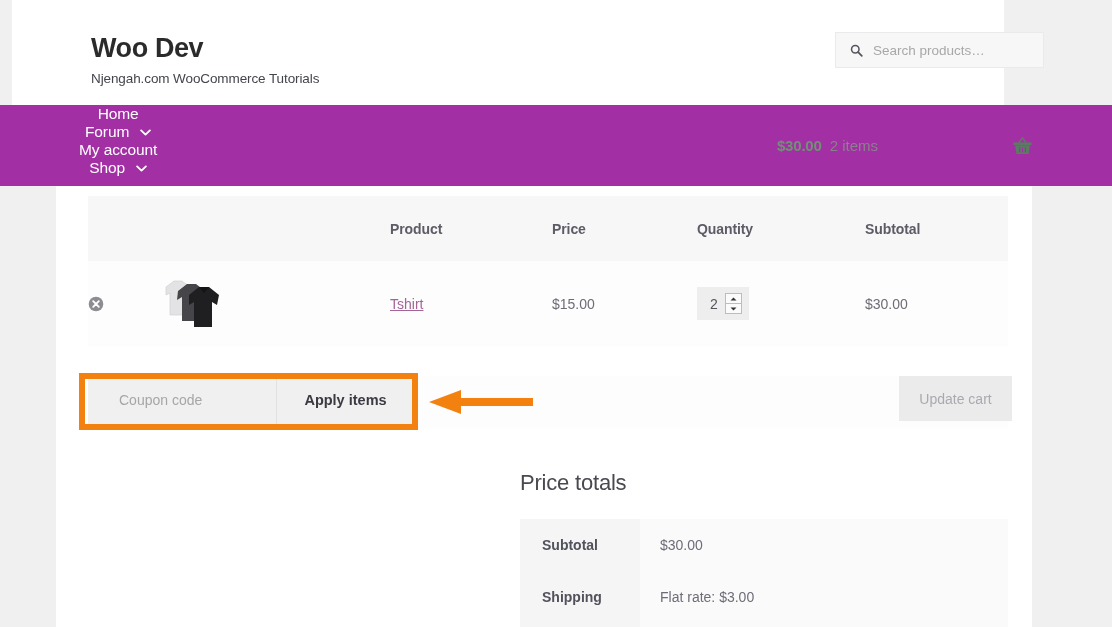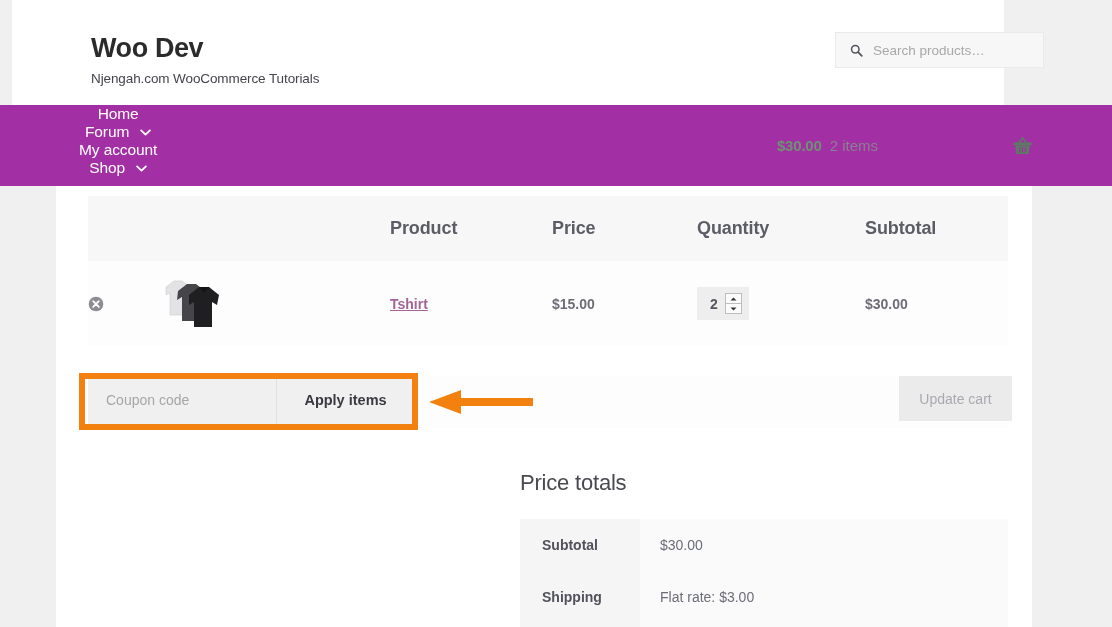--- a/index.html
+++ b/index.html
@@ -89,35 +89,35 @@
 
   
   .cart-table {
     position: absolute; left: 32px; top: 10px;
     width: 920px;
     border-collapse: collapse;
   }
   .cart-table thead th {
     background: #f7f7f7;
     height: 65px;
-    font-size: 18px; font-weight: bold; color: #5c5c66;
+    font-size: 14px; font-weight: bold; color: #5c5c66;
     text-align: left; vertical-align: middle;
     letter-spacing: -0.1px;
   }
   .th-remove { width: 70px; }
   .th-thumb  { width: 232px; }
   .th-product{ width: 162px; }
   .th-price  { width: 145px; }
   .th-qty    { width: 168px; }
   .th-subtotal { width: 143px; }
 
   .cart-table tbody td {
     background: #fdfdfd;
     height: 85px; vertical-align: middle;
-    font-size: 14px; color: #6d6d78; font-weight: bold;
+    font-size: 14px; color: #6d6d78;
   }
   .remove-icon { width: 16px; height: 16px; display: block; cursor: pointer; }
   .product-thumb { width: 66px; height: 58px; display: block; }
   .product-link {
     color: #a46497; font-size: 14px;
     text-decoration: underline; cursor: pointer;
   }
   .qty-wrap {
     display: inline-flex; align-items: center;
     background: #eeeeee; width: 52px; height: 33px;
@@ -144,21 +144,21 @@
     width: 920px; height: 52px;
     background: #fdfdfd;
   }
   .coupon-group {
     position: absolute; left: 0; top: 0;
     display: flex; height: 48px;
   }
   .coupon-input {
     width: 188px; height: 48px;
     background: #f0f0f0; border: none; outline: none;
-    padding-left: 18px;
+    padding-left: 31px;
     font-family: "Liberation Sans", sans-serif;
     font-size: 14px; color: #55555f;
   }
   .coupon-input::placeholder { color: #a6a6a6; }
   .apply-coupon-btn {
     width: 138px; height: 48px;
     background: #f0f0f0; border: none;
     border-left: 1px solid #e2e2e2;
     font-family: "Liberation Sans", sans-serif;
     font-size: 14.5px; font-weight: bold; color: #3a3a42;

